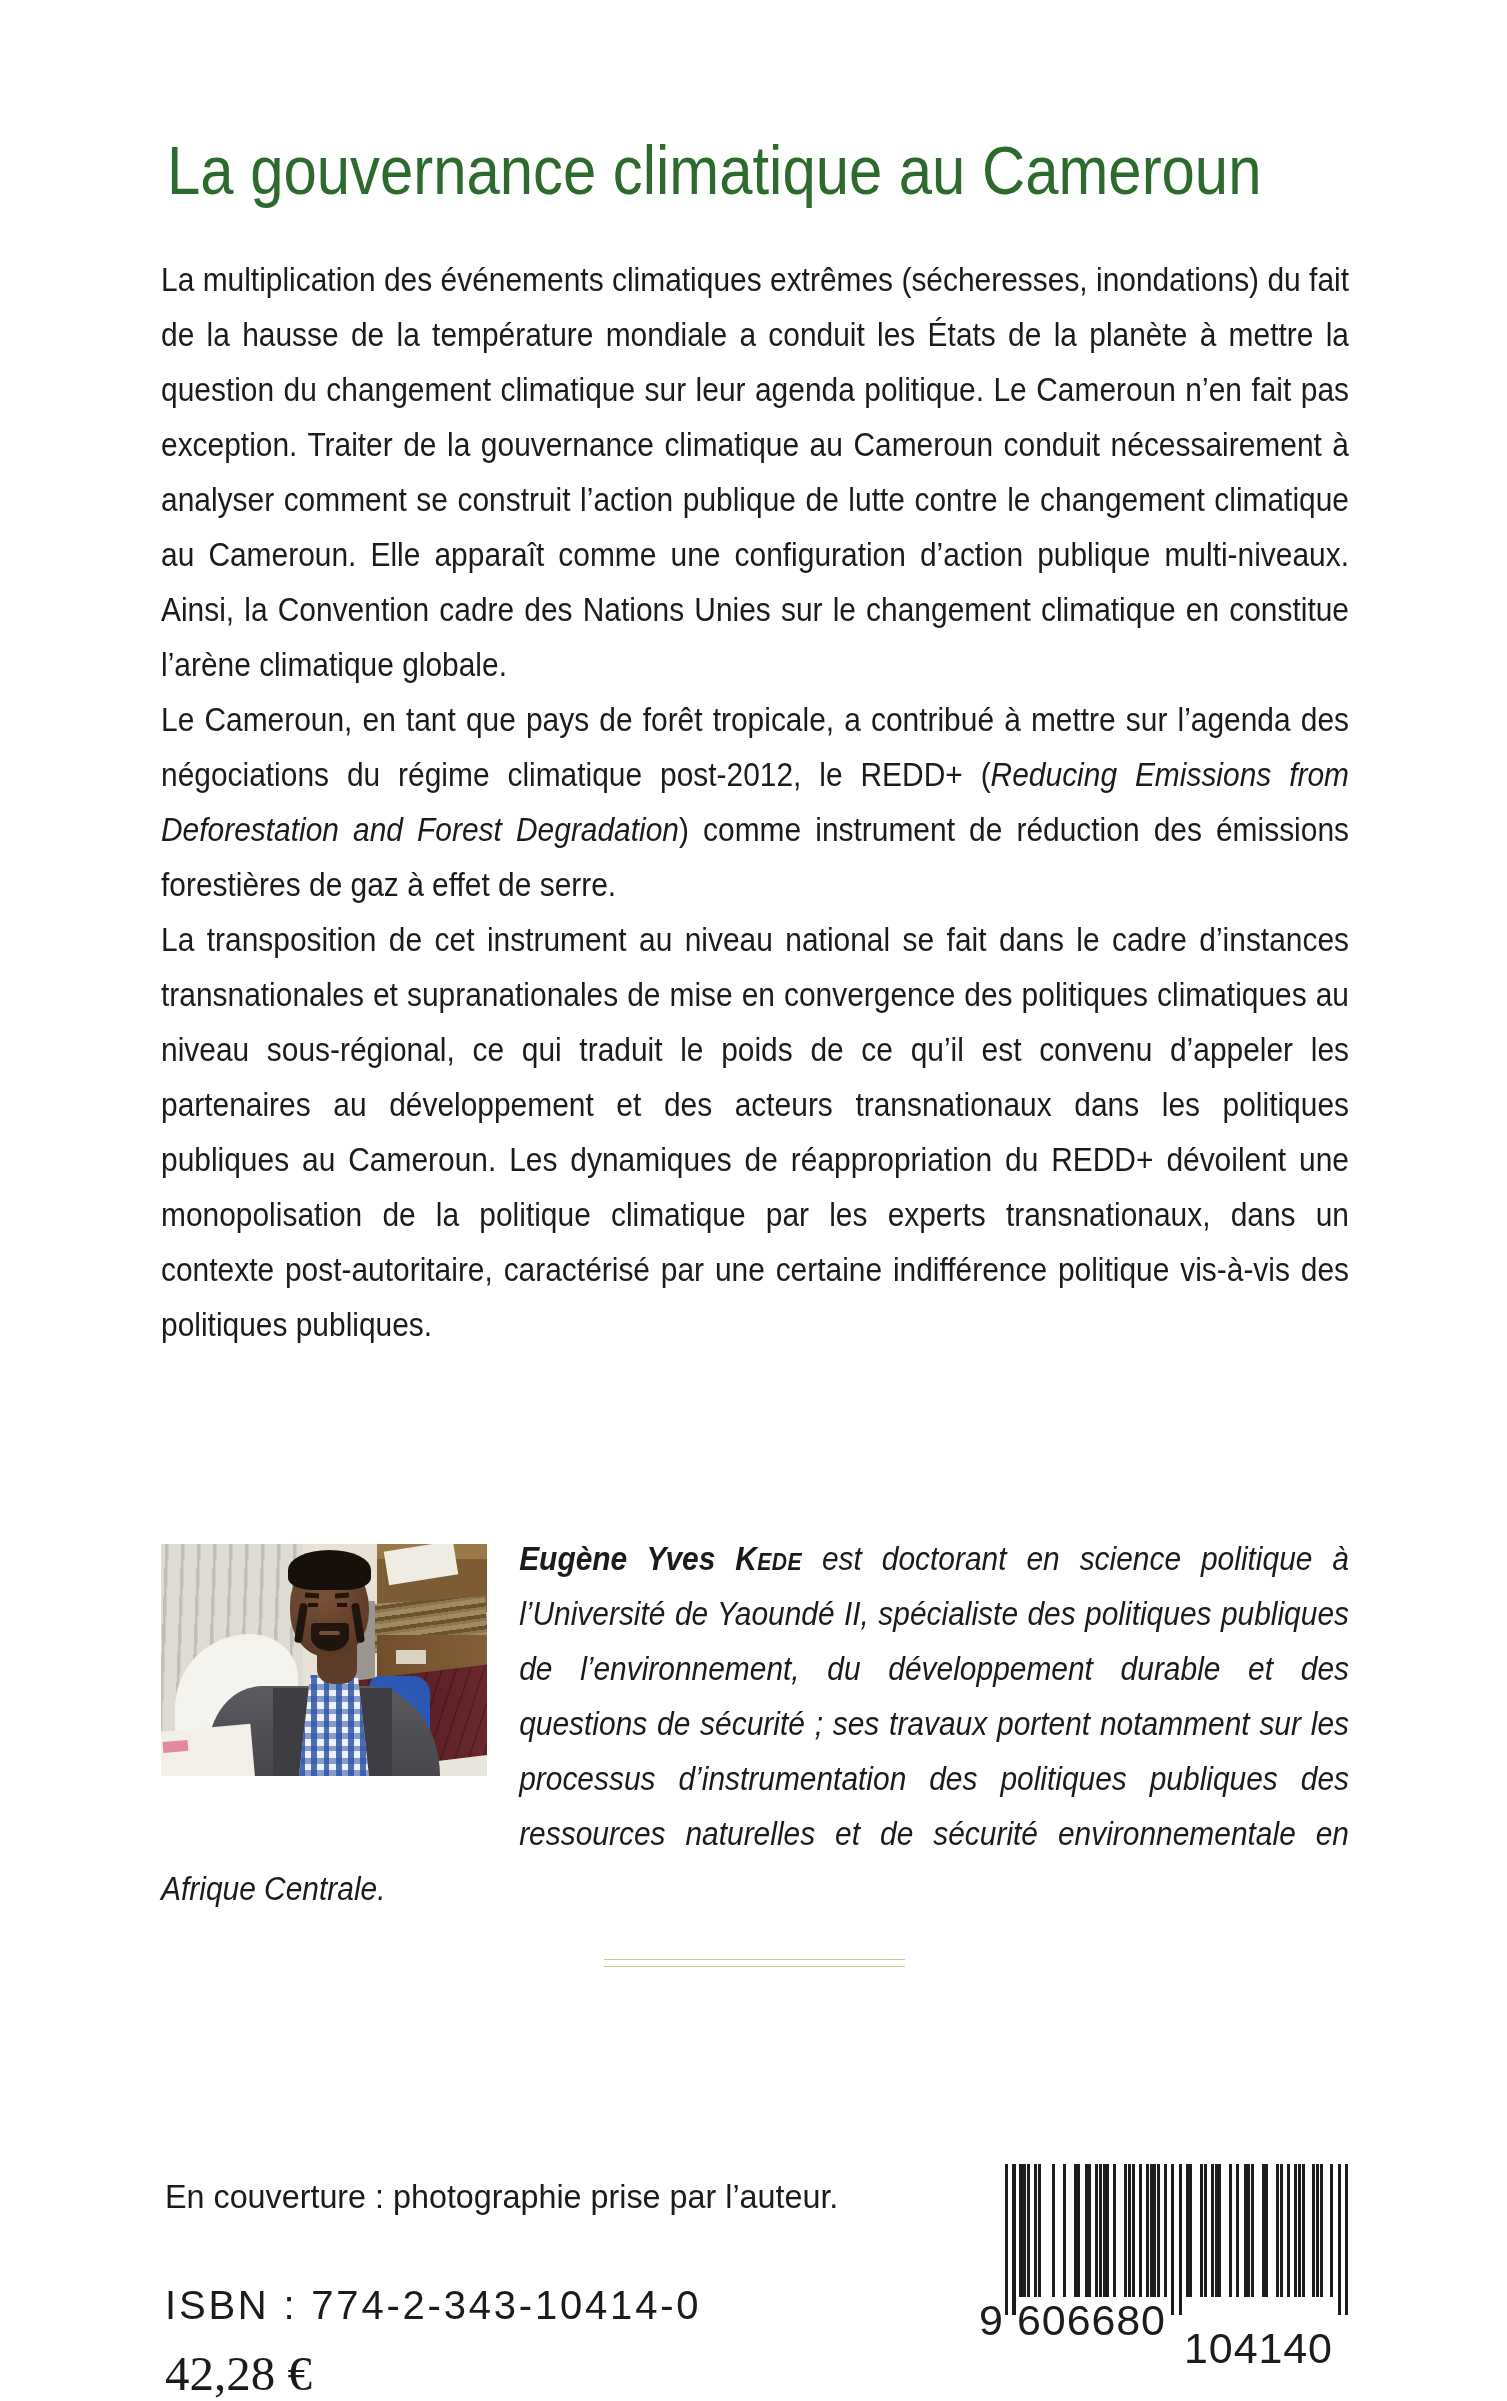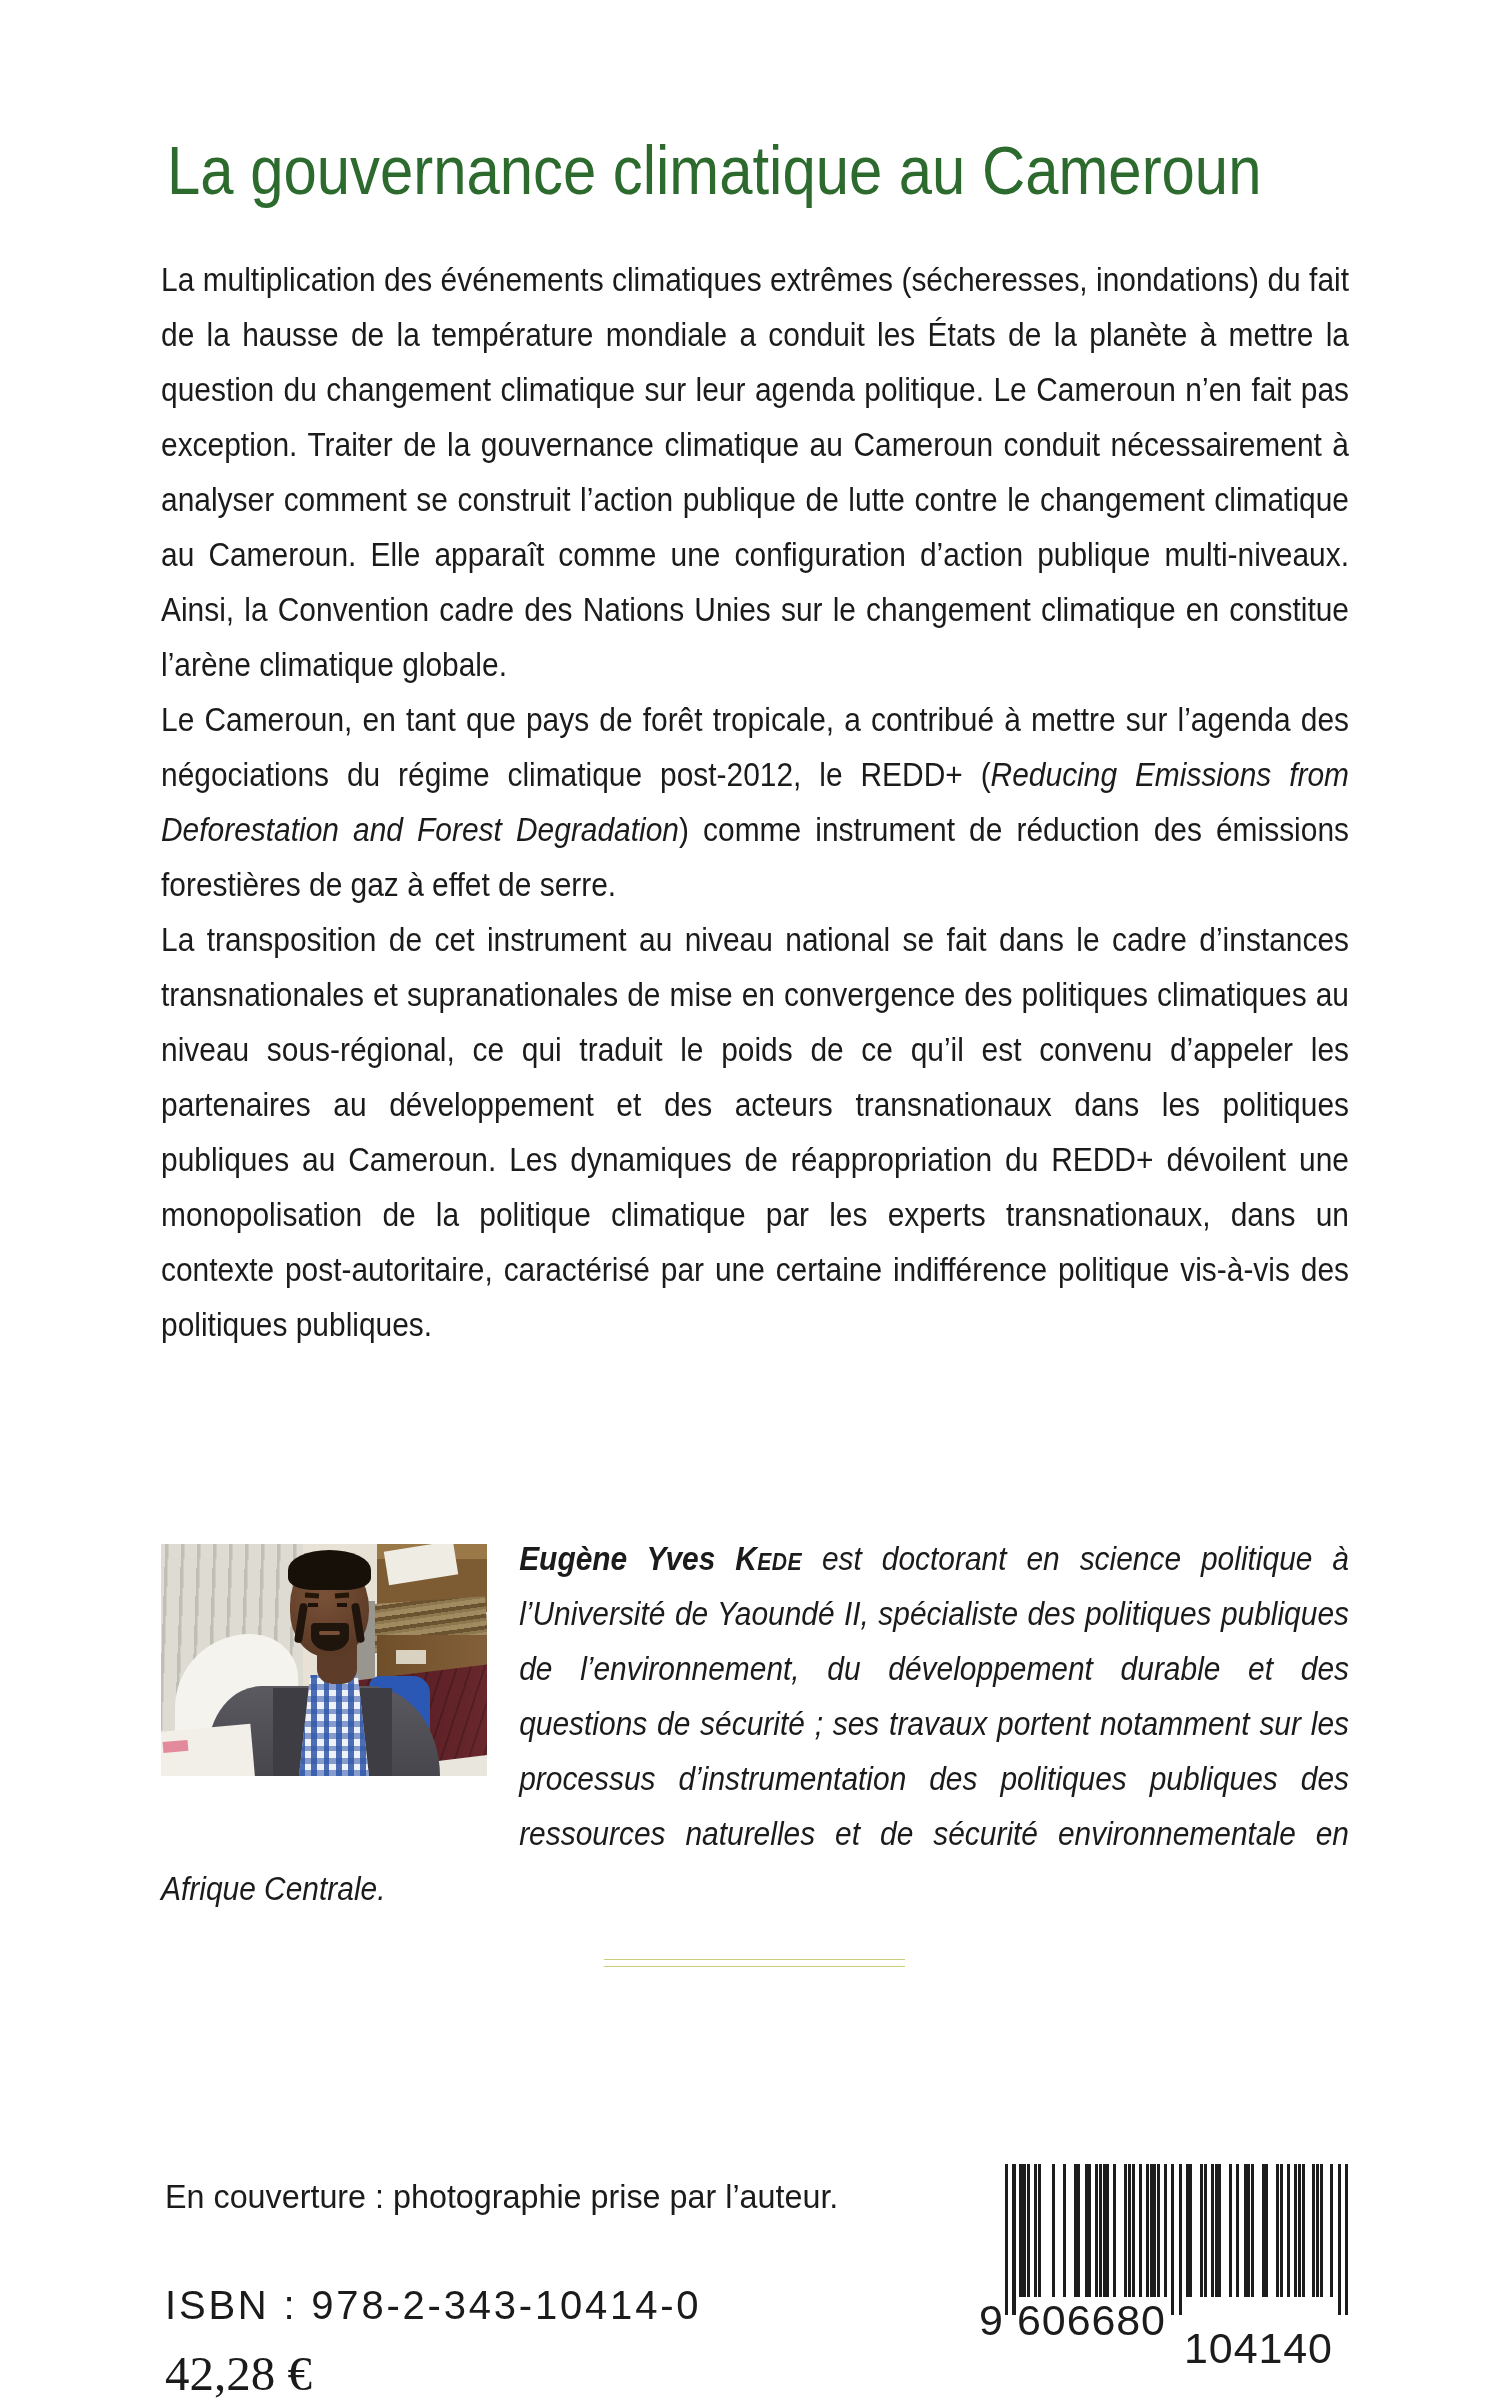--- a/index.html
+++ b/index.html
@@ -144,21 +144,21 @@
   <div class="abs bio">
     <div class="photo-spacer"></div>
     <p><b class="author-name"><span>Eugène Yves</span> <span class="family-name">Kede</span></b><span> est doctorant en science politique à l’Université de Yaoundé II, spécialiste des politiques publiques de l’environnement, du développement durable et des questions de sécurité ; ses travaux portent notamment sur les processus d’instrumentation des politiques publiques des ressources naturelles et de sécurité environnementale en Afrique Centrale.</span></p>
   </div>
 
   <div class="abs collection">
     <div class="coll-rule"></div>
   </div>
 
   <div class="abs credit">En couverture : photographie prise par l’auteur.</div>
-  <div class="abs isbn">ISBN : 978-2-343-10414-0</div>
+  <div class="abs isbn">ISBN : 774-2-343-10414-0</div>
   <div class="abs price">42,28 €</div>
 
   <div class="abs barcode">
     <div class="barcode-bars">
         <div style="position: absolute; top: 0px; background: rgb(28, 28, 28); left: 0px; width: 3.8px; height: 151px;"></div>
         <div style="position: absolute; top: 0px; background: rgb(28, 28, 28); left: 7.2px; width: 3.8px; height: 151px;"></div>
         <div style="position: absolute; top: 0px; background: rgb(28, 28, 28); left: 14.5px; width: 3.8px; height: 133px;"></div>
         <div style="position: absolute; top: 0px; background: rgb(28, 28, 28); left: 18px; width: 3.8px; height: 133px;"></div>
         <div style="position: absolute; top: 0px; background: rgb(28, 28, 28); left: 22px; width: 3.8px; height: 133px;"></div>
         <div style="position: absolute; top: 0px; background: rgb(28, 28, 28); left: 29px; width: 3.8px; height: 133px;"></div>

